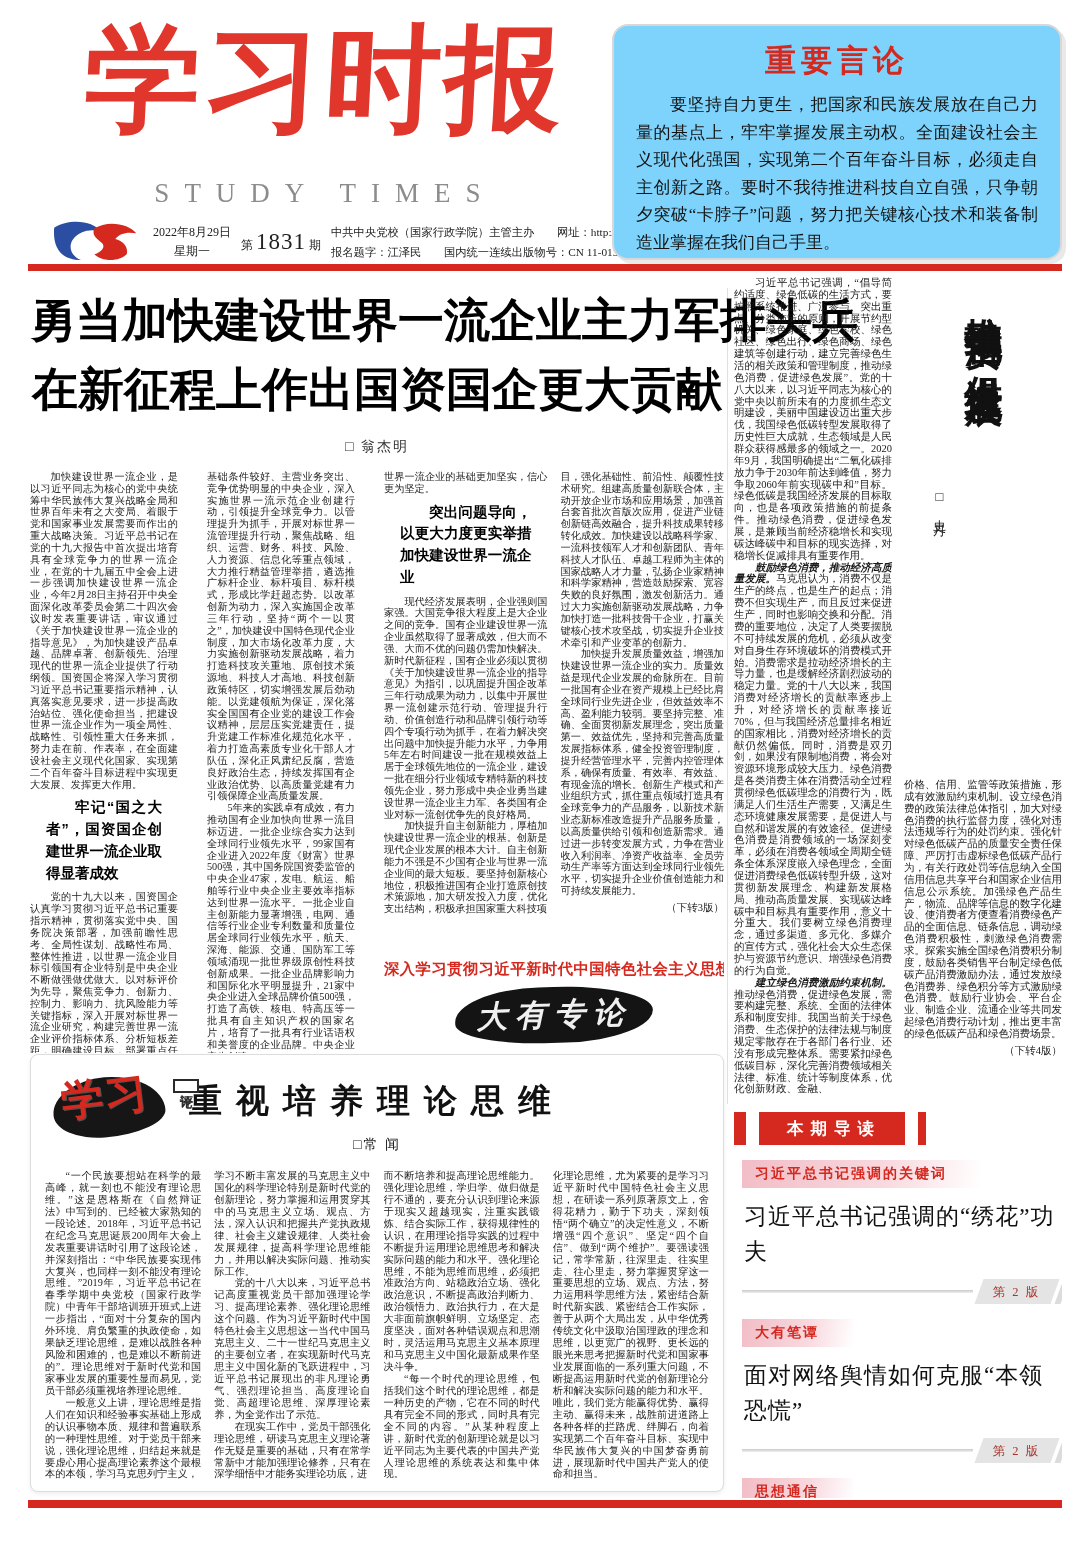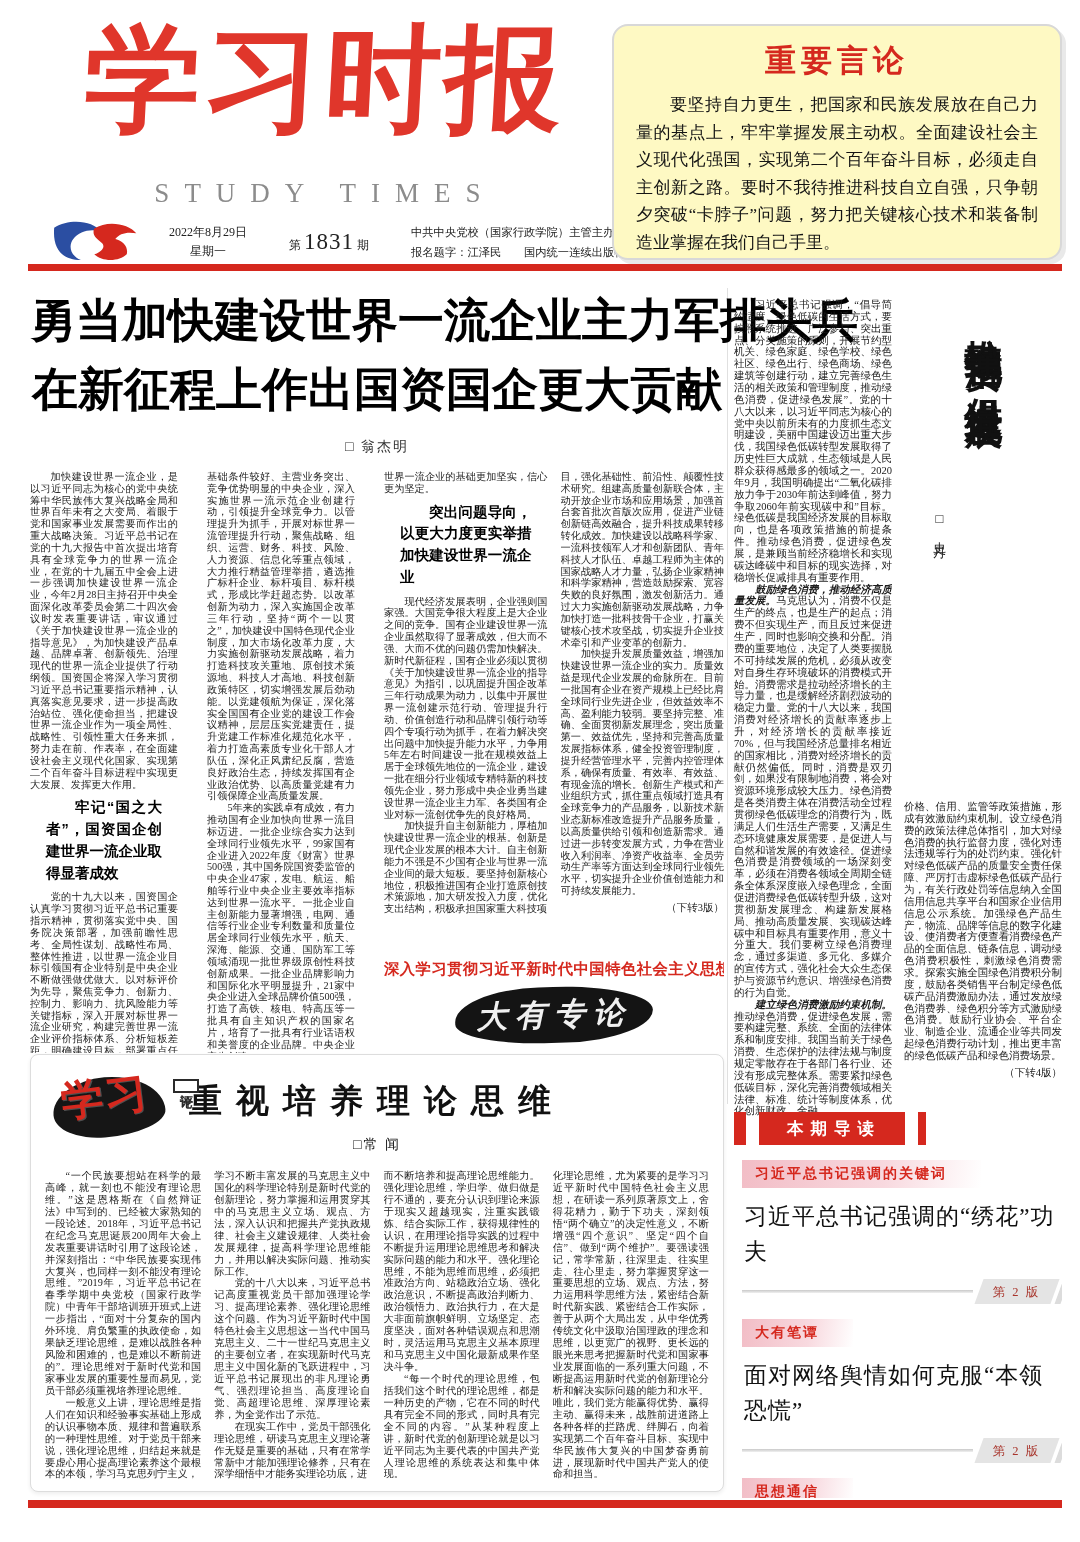--- a/index.html
+++ b/index.html
@@ -14,31 +14,31 @@
     position:absolute; left:70px; top:8px; width:510px; text-align:center;
     font-size:116px; font-weight:bold; color:#e0362b; letter-spacing:4px;
     line-height:1.25; transform:skewX(-3deg); white-space:nowrap;
   }
   .masthead-en{
     position:absolute; left:70px; top:178px; width:510px; text-align:center;
     font-size:27px; letter-spacing:15px; color:#8c8c8c; white-space:nowrap;
   }
   .info-bar{
     position:absolute; left:52px; top:218px; width:552px; height:48px;
-    display:flex; align-items:center; gap:21px; font-size:11.5px; color:#222;
+    display:flex; align-items:center; gap:5px; font-size:11.5px; color:#222;
   }
   .info-bar .vline{ width:1px; height:36px; background:#8a8a8a; }
   .date-block{ text-align:center; line-height:1.55; font-size:12px; white-space:nowrap; }
   .issue-block{ display:flex; align-items:baseline; white-space:nowrap; font-size:12px; }
   .issue-no{ font-size:23px; margin:0 3px; letter-spacing:1px; }
   .pub-info{ line-height:1.8; font-size:11.3px; white-space:nowrap; }
   
   .quote-box{
     position:absolute; left:612px; top:24px; width:450px; height:236px;
-    border:2px solid #d8d8d8; border-radius:16px; background:#fef9c3;
+    border:2px solid #d8d8d8; border-radius:16px; background:#7dd3fc;
     box-shadow:4px 4px 0 #e9e9e9; padding:10px 22px 0 22px;
   }
   .quote-title{
     text-align:center; color:#d5281e; font-size:31px; font-weight:bold;
     letter-spacing:5px; font-family:"Liberation Sans","DejaVu Sans",sans-serif;
     margin-top:4px;
   }
   .quote-body{
     margin-top:9px; font-size:17px; line-height:1.62; text-align:justify;
     text-indent:2em; color:#141414;
@@ -72,21 +72,21 @@
     color:#d5281e; font-weight:900; font-size:15.3px; letter-spacing:0.5px;
     font-family:"Liberation Sans","DejaVu Sans",sans-serif; white-space:nowrap;
   }
   .brush{
     margin:7px auto 0; width:198px; height:56px; background:#141414;
     border-radius:46% 54% 48% 52% / 62% 50% 58% 42%;
     transform:rotate(-2deg); color:#f0f0f0; font-size:31px; font-weight:bold;
     letter-spacing:8px; line-height:56px; font-style:italic;
   }
   
-  .green-article{ position:absolute; left:734px; top:299px; width:328px; height:818px; display:flex; gap:12px; }
+  .green-article{ position:absolute; left:734px; top:277px; width:328px; height:818px; display:flex; gap:12px; }
   .gcol{ width:158px; font-size:10.5px; line-height:1.13; text-align:justify; overflow:hidden; color:#1c1c1c; }
   .gcol p{ text-indent:2em; }
   .gcol b.glead{ font-weight:bold; font-style:italic; }
   .gcolB{ width:158px; display:flex; flex-direction:column; }
   .vtitle-block{ position:relative; height:502px; }
   .vtitle{
     position:absolute; left:50%; top:10px; transform:translateX(-50%);
     writing-mode:vertical-rl; font-size:38px; font-weight:bold; color:#111;
     letter-spacing:3px; height:492px; white-space:nowrap;
   }

